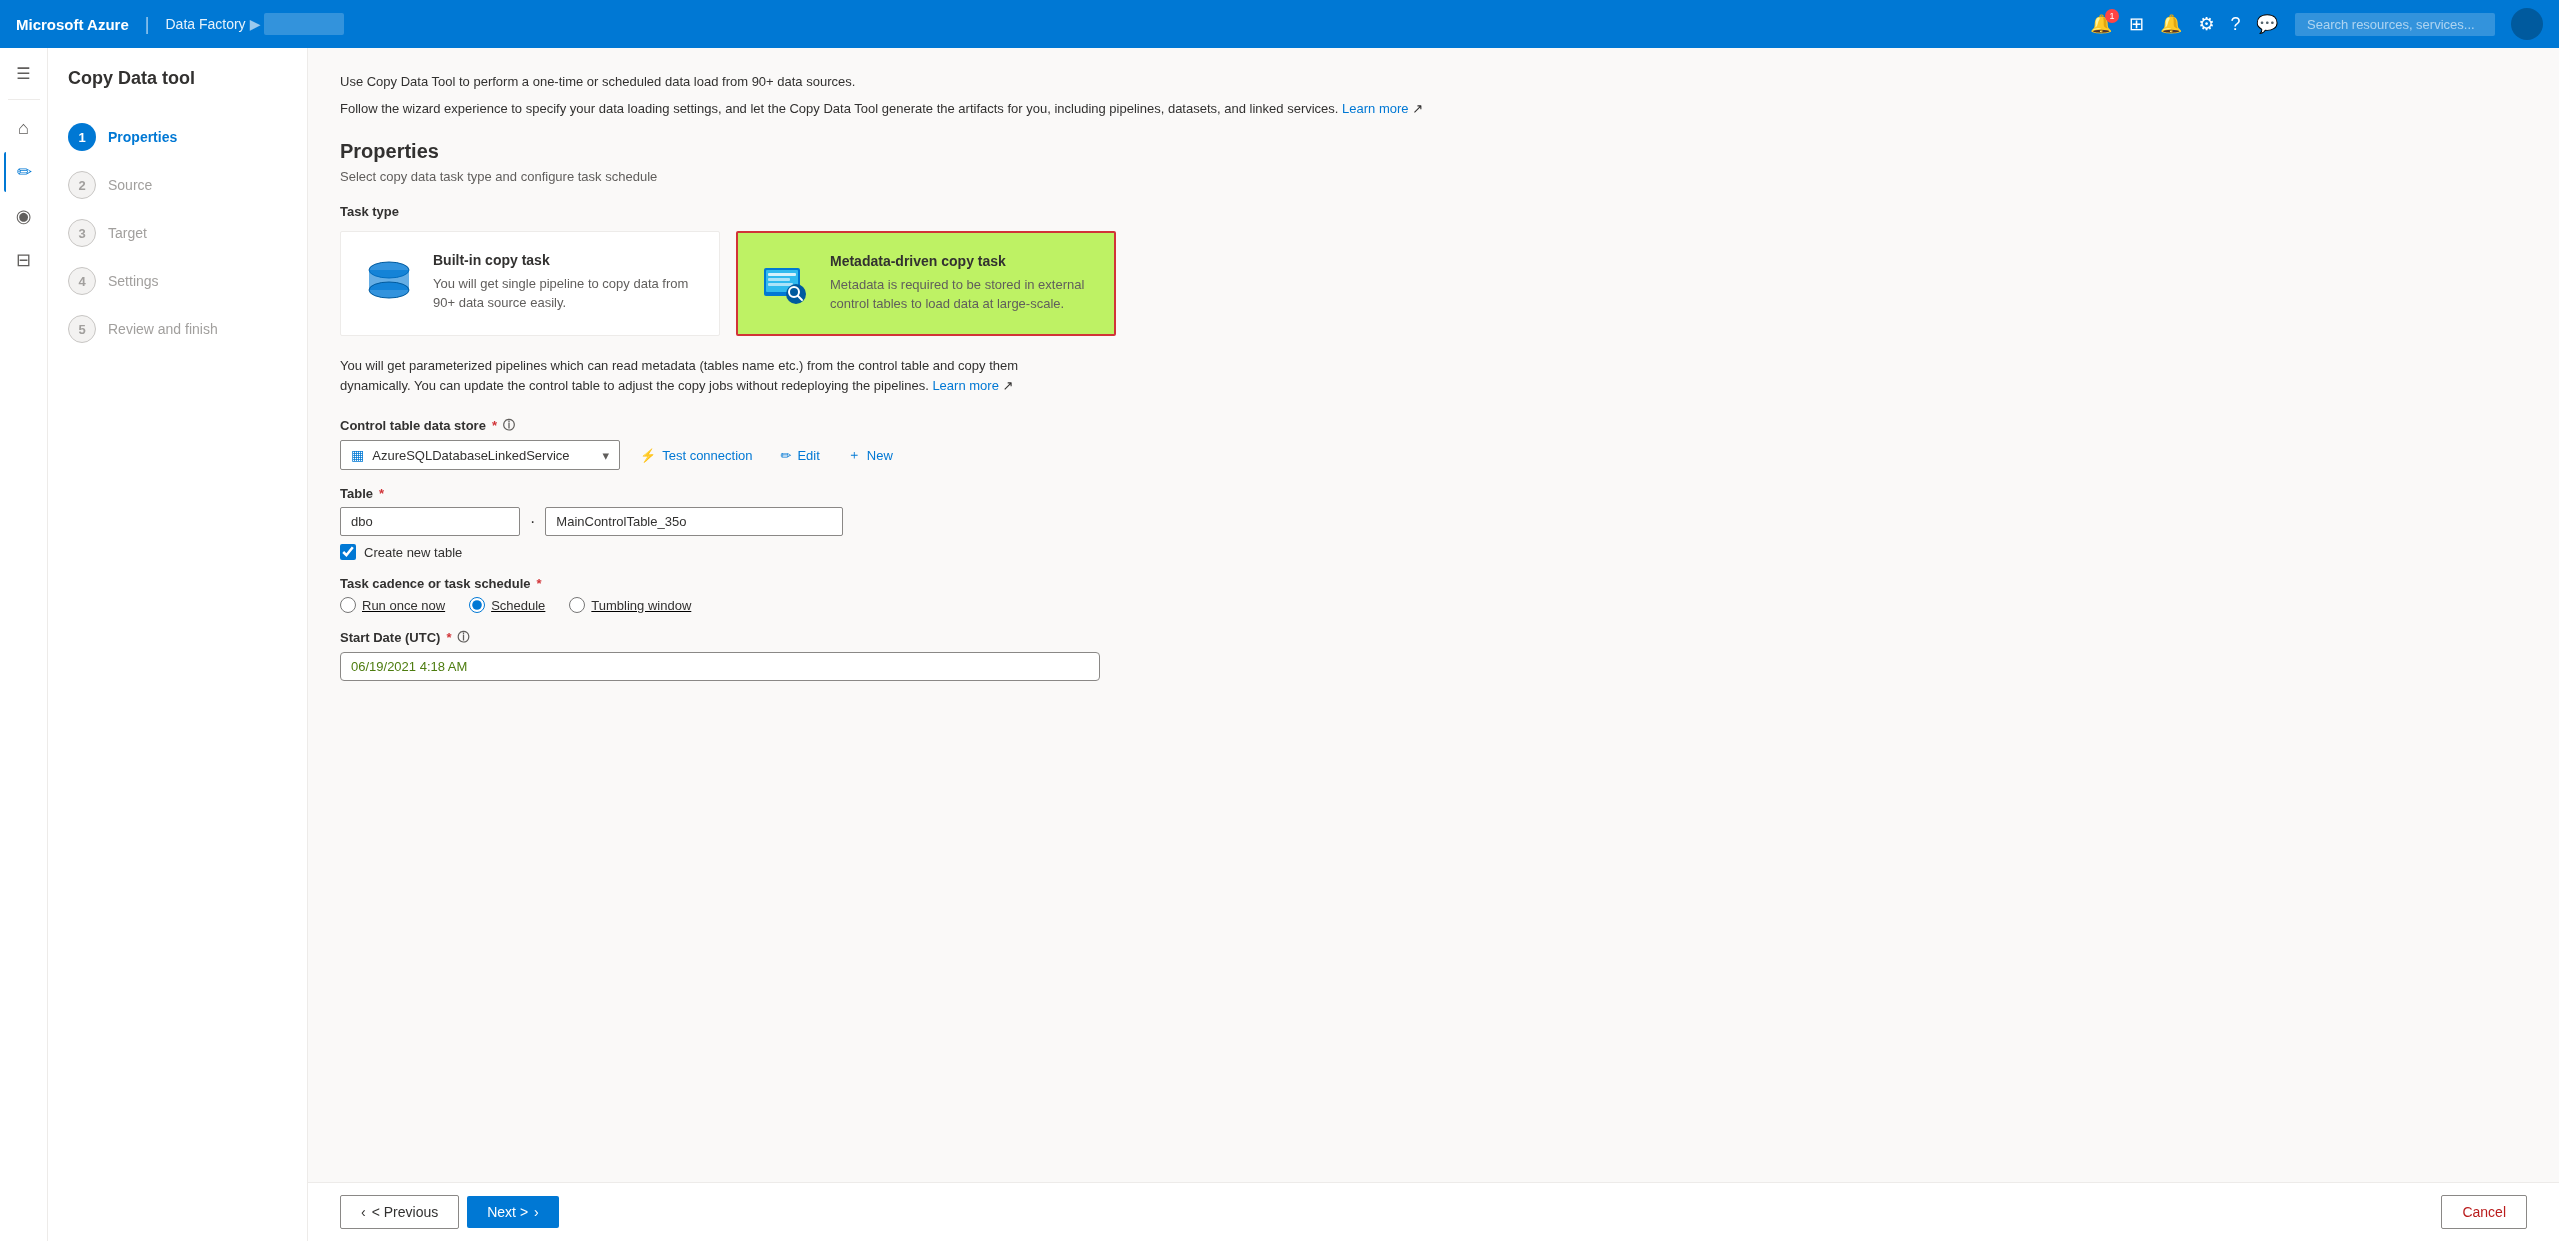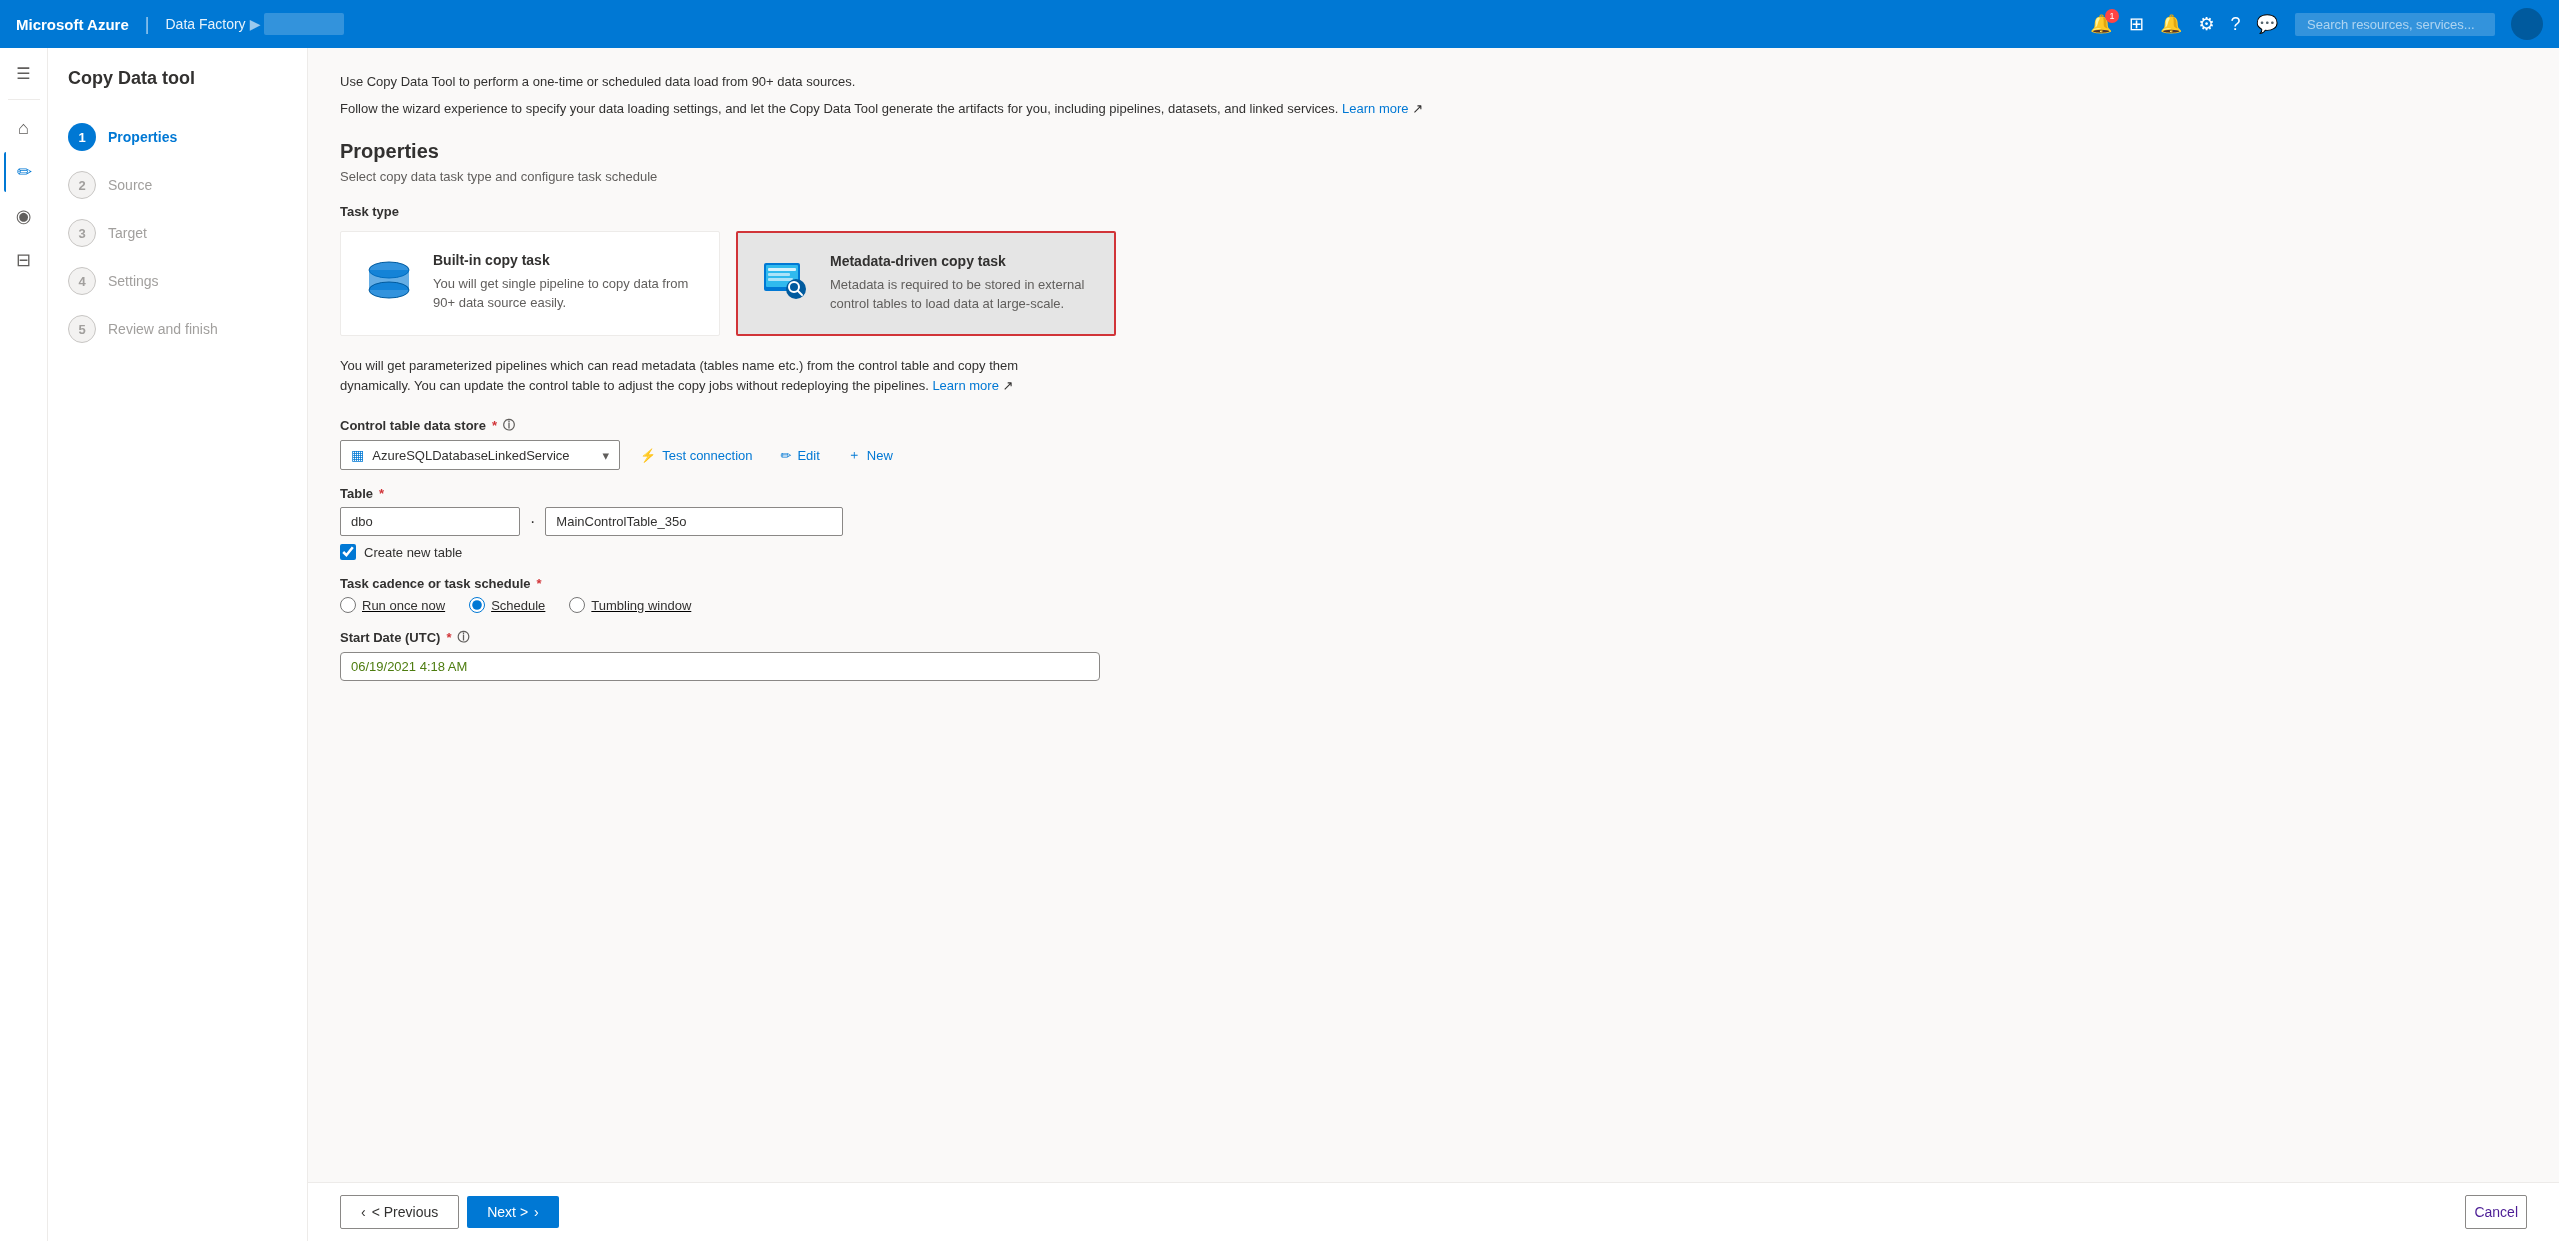--- a/index.html
+++ b/index.html
@@ -97,21 +97,22 @@
       border-radius: 2px;
       padding: 20px;
       display: flex;
       align-items: flex-start;
       gap: 16px;
       background: white;
       cursor: pointer;
     }
     .task-card.selected {
       border: 2px solid #d13438;
-      background: #e5e5e5;
+      background: #bef264;
+      align-items: flex-end;
     }
     .task-card-icon { width: 56px; height: 56px; flex-shrink: 0; display: flex; align-items: center; justify-content: center; }
     .task-card-info h3 { font-size: 14px; font-weight: 600; color: #323130; margin-bottom: 6px; }
     .task-card-info p { font-size: 13px; color: #605e5c; line-height: 1.5; }
 
     
     .param-desc { font-size: 13px; color: #323130; line-height: 1.6; margin-bottom: 20px; max-width: 760px; }
 
     
     .form-group { margin-bottom: 16px; }
@@ -218,22 +219,22 @@
       border-radius: 2px;
       cursor: pointer;
       display: flex;
       align-items: center;
       gap: 6px;
     }
     .btn-cancel {
       margin-left: auto;
       border: 1px solid #8a8886;
       background: white;
-      color: #4c1d95;
-      padding: 8px 8px;
+      color: #b91c1c;
+      padding: 8px 20px;
       font-size: 14px;
       border-radius: 2px;
       cursor: pointer;
     }
 
     
     .main-content::-webkit-scrollbar { width: 6px; }
     .main-content::-webkit-scrollbar-track { background: #f3f2f1; }
     .main-content::-webkit-scrollbar-thumb { background: #c8c6c4; border-radius: 3px; }
 

